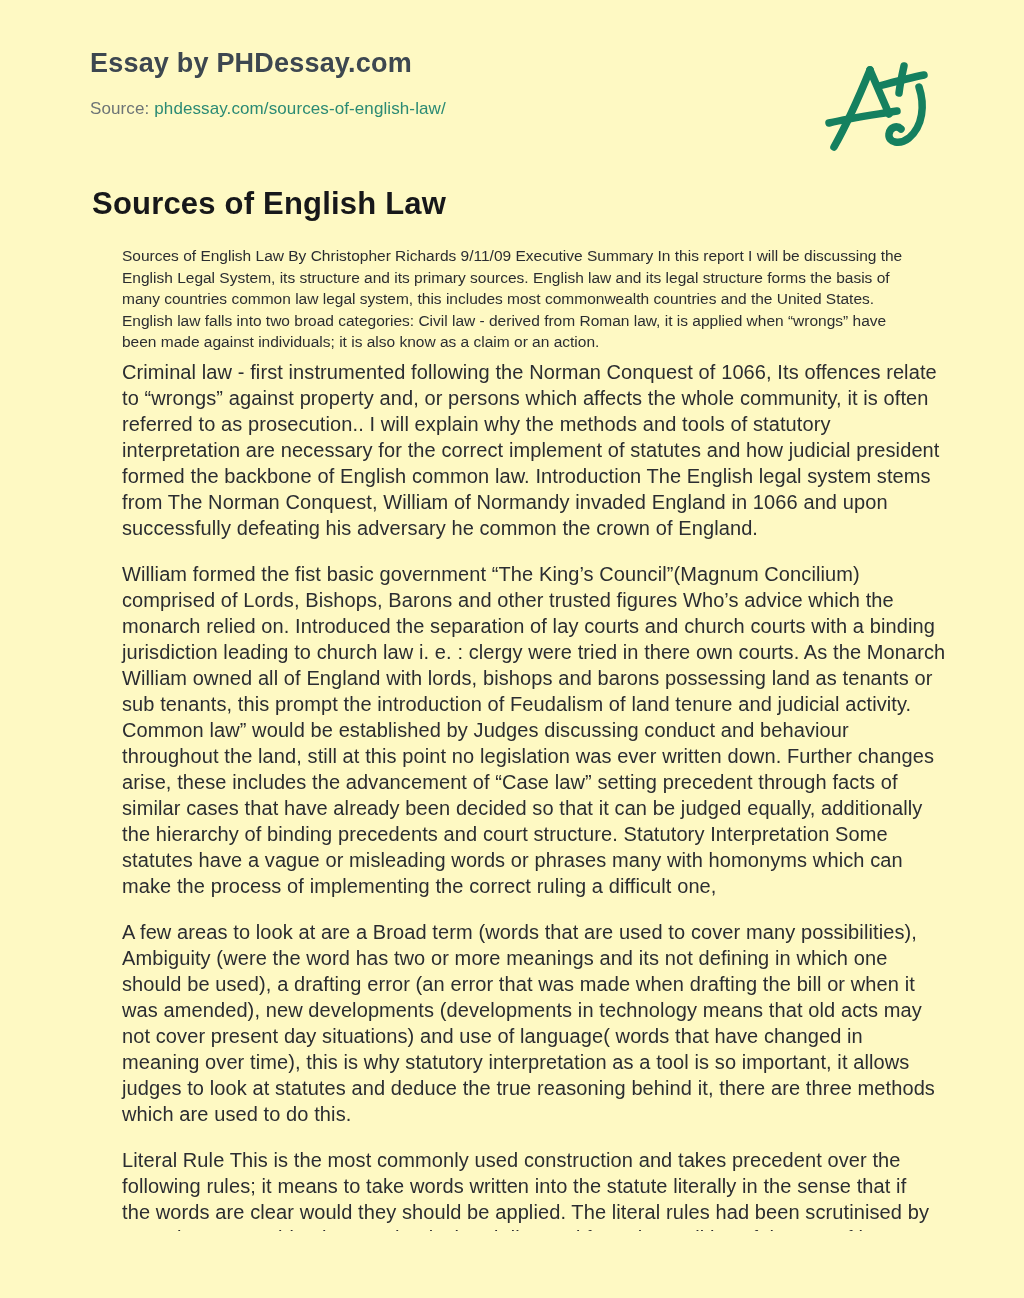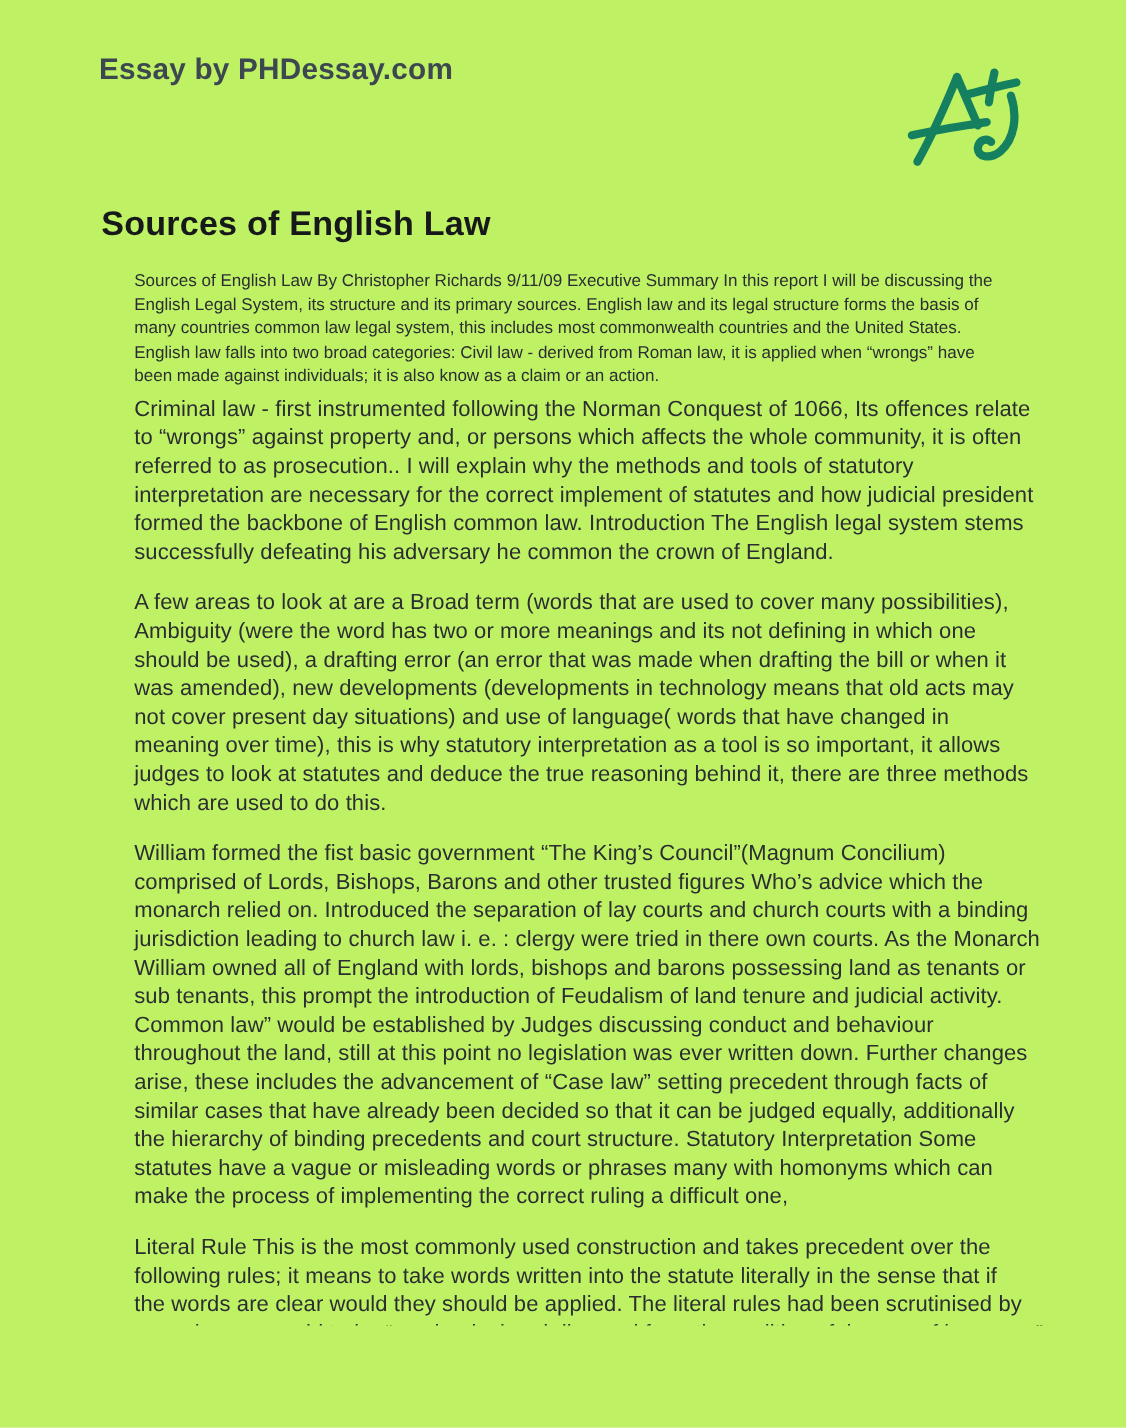--- a/index.html
+++ b/index.html
@@ -1,19 +1,19 @@
 <!DOCTYPE html>
 <html><head>
 <meta charset="utf-8">
 <style>
   html,body{margin:0;padding:0;background:#faf6ec;}
   .page{
     position:relative;
     width:1024px;height:1298px;
-    background:#bef264;
+    background:#fef9c3;
     overflow:hidden;
     font-family:"Liberation Sans","DejaVu Sans",sans-serif;
   }
   .site-title{
     position:absolute;left:90px;top:48px;
     font-size:27px;font-weight:700;color:#3d4750;letter-spacing:.2px;
   }
   .source-line{
     position:absolute;left:90px;top:99px;
     font-size:17px;color:#6d7476;letter-spacing:.1px;
@@ -40,20 +40,23 @@
   .para.clipped{max-height:84px;overflow:hidden;margin-bottom:0;}
   .line{white-space:nowrap;margin-left:32px;}
 </style>
 </head>
 <body>
 
 <div class="page">
 
   <div class="site-title">Essay by PHDessay.com</div>
 
+  <div class="source-line">
+    <span>Source:</span><a href="#">phdessay.com/sources-of-english-law/</a>
+  </div>
 
   <svg class="logo" viewBox="0 0 140 120" aria-hidden="true">
     <g fill="none" stroke="#15805f" stroke-width="7.5" stroke-linecap="round">
       <path d="M55 20 C46 42 32 74 19 97"></path>
       <path d="M55 20 C62 36 68 50 74 64"></path>
       <path d="M14 73 C36 68 58 65 82 61"></path>
       <path d="M89 16 C87 25 85 34 84 43"></path>
       <path d="M64 36 C79 32 94 28 109 25"></path>
       <path d="M104 37 C110 55 108 76 94 88 C85 95 73 93 74 84 C75 77 82 75 86 79"></path>
     </g>
@@ -70,50 +73,51 @@
   </div>
 
   <div class="bodycol">
 
     <div class="para">
       <div class="line">Criminal law - first instrumented following the Norman Conquest of 1066, Its offences relate</div>
       <div class="line">to “wrongs” against property and, or persons which affects the whole community, it is often</div>
       <div class="line">referred to as prosecution.. I will explain why the methods and tools of statutory</div>
       <div class="line">interpretation are necessary for the correct implement of statutes and how judicial president</div>
       <div class="line">formed the backbone of English common law. Introduction The English legal system stems</div>
+      <div class="line">from The Norman Conquest, William of Normandy invaded England in 1066 and upon</div>
       <div class="line">successfully defeating his adversary he common the crown of England.</div>
-    </div>
-
-    <div class="para">
-      <div class="line">A few areas to look at are a Broad term (words that are used to cover many possibilities),</div>
-      <div class="line">Ambiguity (were the word has two or more meanings and its not defining in which one</div>
-      <div class="line">should be used), a drafting error (an error that was made when drafting the bill or when it</div>
-      <div class="line">was amended), new developments (developments in technology means that old acts may</div>
-      <div class="line">not cover present day situations) and use of language( words that have changed in</div>
-      <div class="line">meaning over time), this is why statutory interpretation as a tool is so important, it allows</div>
-      <div class="line">judges to look at statutes and deduce the true reasoning behind it, there are three methods</div>
-      <div class="line">which are used to do this.</div>
     </div>
 
     <div class="para">
       <div class="line">William formed the fist basic government “The King’s Council”(Magnum Concilium)</div>
       <div class="line">comprised of Lords, Bishops, Barons and other trusted figures Who’s advice which the</div>
       <div class="line">monarch relied on. Introduced the separation of lay courts and church courts with a binding</div>
       <div class="line">jurisdiction leading to church law i. e. : clergy were tried in there own courts. As the Monarch</div>
       <div class="line">William owned all of England with lords, bishops and barons possessing land as tenants or</div>
       <div class="line">sub tenants, this prompt the introduction of Feudalism of land tenure and judicial activity.</div>
       <div class="line">Common law” would be established by Judges discussing conduct and behaviour</div>
       <div class="line">throughout the land, still at this point no legislation was ever written down. Further changes</div>
       <div class="line">arise, these includes the advancement of “Case law” setting precedent through facts of</div>
       <div class="line">similar cases that have already been decided so that it can be judged equally, additionally</div>
       <div class="line">the hierarchy of binding precedents and court structure. Statutory Interpretation Some</div>
       <div class="line">statutes have a vague or misleading words or phrases many with homonyms which can</div>
       <div class="line">make the process of implementing the correct ruling a difficult one,</div>
     </div>
 
+    <div class="para">
+      <div class="line">A few areas to look at are a Broad term (words that are used to cover many possibilities),</div>
+      <div class="line">Ambiguity (were the word has two or more meanings and its not defining in which one</div>
+      <div class="line">should be used), a drafting error (an error that was made when drafting the bill or when it</div>
+      <div class="line">was amended), new developments (developments in technology means that old acts may</div>
+      <div class="line">not cover present day situations) and use of language( words that have changed in</div>
+      <div class="line">meaning over time), this is why statutory interpretation as a tool is so important, it allows</div>
+      <div class="line">judges to look at statutes and deduce the true reasoning behind it, there are three methods</div>
+      <div class="line">which are used to do this.</div>
+    </div>
+
     <div class="para clipped">
       <div class="line">Literal Rule This is the most commonly used construction and takes precedent over the</div>
       <div class="line">following rules; it means to take words written into the statute literally in the sense that if</div>
       <div class="line">the words are clear would they should be applied. The literal rules had been scrutinised by</div>
       <div class="line">many lawyers, said to be “mechanical and divorced from the realities of the use of language” and that it</div>
     </div>
 
   </div>
 </div>
 

